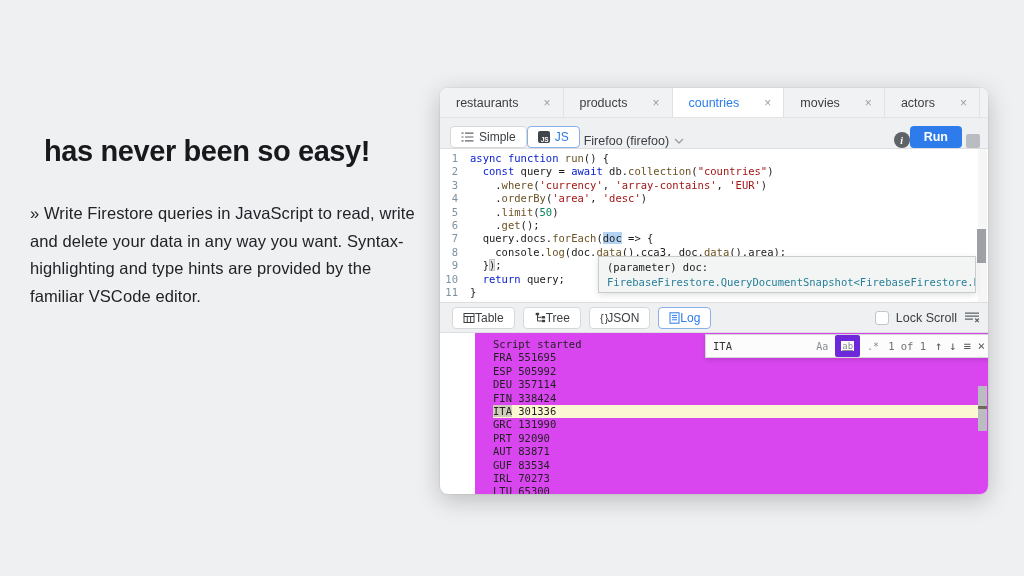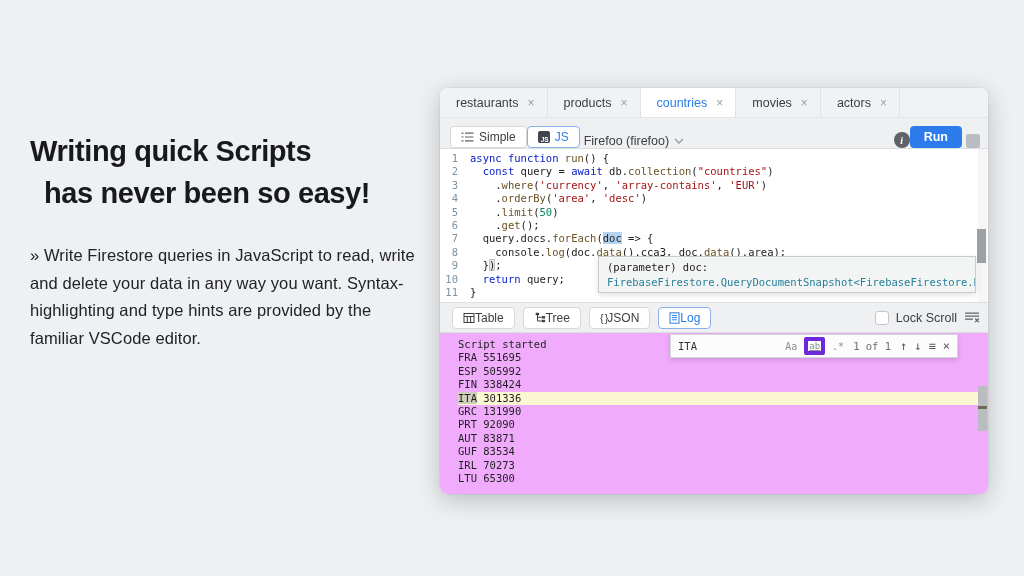--- a/index.html
+++ b/index.html
@@ -14,21 +14,21 @@
   .hero p:first-of-type { margin-top:28px; }
 
   
   .appwin { position:absolute; left:440px; top:88px; width:548px; height:406px;
             background:#fff; border-radius:8px; overflow:hidden;
             box-shadow:0 6px 24px rgba(0,0,0,.22), 0 0 0 1px rgba(0,0,0,.04);
             display:flex; flex-direction:column; }
 
   
   .tabbar { height:30px; background:#f1f2f4; border-bottom:1px solid #e2e4e6; display:flex; flex:none; }
-  .tab { display:flex; align-items:center; gap:9px; padding:0 12px 0 16px; font-size:12.5px;
+  .tab { display:flex; align-items:center; gap:25px; padding:0 12px 0 16px; font-size:12.5px;
          color:#3c4043; border-right:1px solid #e0e2e4; cursor:default; }
   .tab.active { background:#fff; color:#2b7cea; }
   .tab-close { color:#9aa0a6; font-size:12px; }
 
   
   .toolbar { height:31px; background:#eef0f2; border-bottom:1px solid #dcdee0; display:flex;
              align-items:flex-end; padding:0 6px 0 10px; gap:0; flex:none; }
   .tbtn { display:flex; align-items:center; gap:5px; height:22px; padding:0 10px; background:#fff;
           border:1px solid #d6d8da; border-radius:4px; font-size:12px; color:#3c4043; }
   .tbtn.js { border-color:#8ab0ea; color:#2b7cea; }
@@ -70,44 +70,44 @@
               display:flex; align-items:center; gap:8px; padding:0 8px 0 12px; flex:none; }
   .ptab { display:flex; align-items:center; gap:0; height:22px; padding:0 10px; background:#fff;
           border:1px solid #d6d8da; border-radius:4px; font-size:12px; color:#3c4043; }
   .ptab.active { border-color:#8ab0ea; color:#2b7cea; }
   .ptab .braces { font-size:11px; letter-spacing:-1px; }
   .lockwrap { display:flex; align-items:flex-start; gap:7px; margin-left:auto; }
   .checkbox { width:14px; height:14px; background:#fff; border:1px solid #c3c7cb; border-radius:3px; }
   .lock-label { font-size:12.5px; color:#3c4043; }
 
   
-  .logarea { position:relative; flex:1; background:#f0abfc; overflow:hidden;
-             font-family:"DejaVu Sans Mono", monospace; font-size:10.5px; color:#1f1f1f; }
+  .logarea { position:relative; flex:1; background:#d946ef; overflow:hidden;
+             font-family:"DejaVu Sans Mono", monospace; font-size:10.5px; color:#1f1f1f;margin-left:35px; }
   .loglines { padding:5px 0 0 18px; }
   .lrow { height:13.4px; line-height:13.4px; white-space:pre; }
   .lrow.hl { background:#fbf7d2; margin-right:10px; }
   .lrow .match { background:#cfceba; }
   .findwidget { position:absolute; top:1px; left:230px; width:288px; height:24px; background:#fcfcfc;
                 border:1px solid #d4d6d8; box-shadow:0 2px 5px rgba(0,0,0,.14); display:flex;
                 align-items:center; padding:0 7px; gap:7px; z-index:6; }
   .find-input { flex:1; font-family:"DejaVu Sans Mono", monospace; font-size:10.5px; color:#333; }
   .fico { font-size:10px; color:#8a8e92; }
-  .fico.word { border:4px solid #6d28d9; border-radius:2px; padding:0 1px; text-decoration:underline; font-size:9px; }
+  .fico.word { border:6px solid #6d28d9; border-radius:2px; padding:0 1px; text-decoration:underline; font-size:9px; }
   .fcount { font-size:10.5px; color:#6b6f73; margin:0 2px; }
   .fnav { font-size:12px; color:#55585b; }
   .log-thumb { position:absolute; right:1px; top:53px; width:9px; height:45px; background:#b9bdc0; }
   .log-thumb .mark { position:absolute; left:0; top:20px; width:100%; height:3px; background:#6e6a55; }
 
   svg { display:block; }
 </style>
 </head>
 <body>
 
 <div class="hero">
-  <h1><span>Writing quick Scripts</span><span class="l2">has never been so easy!</span></h1>
+  <h1><span class="l2">has never been so easy!</span></h1>
   <p>» Write Firestore queries in JavaScript to read, write and delete your data in any way you want. Syntax-highlighting and type hints are provided by the familiar VSCode editor.</p>
 </div>
 
 <div class="appwin">
 
   <div class="tabbar" id="tabbar">
       <div class="tab">
         <span class="tab-label">restaurants</span>
         <span class="tab-close">×</span>
       </div>
@@ -224,20 +224,21 @@
         </svg>
       </span>
     </div>
   </div>
 
   <div class="logarea">
     <div class="loglines" id="loglines">
         <div class="lrow">Script started</div>
         <div class="lrow">FRA 551695</div>
         <div class="lrow">ESP 505992</div>
+        <div class="lrow">DEU 357114</div>
         <div class="lrow">FIN 338424</div>
         <div class="lrow hl"><span class="match">ITA</span> 301336</div>
         <div class="lrow">GRC 131990</div>
         <div class="lrow">PRT 92090</div>
         <div class="lrow">AUT 83871</div>
         <div class="lrow">GUF 83534</div>
         <div class="lrow">IRL 70273</div>
         <div class="lrow">LTU 65300</div>
       </div>
 

